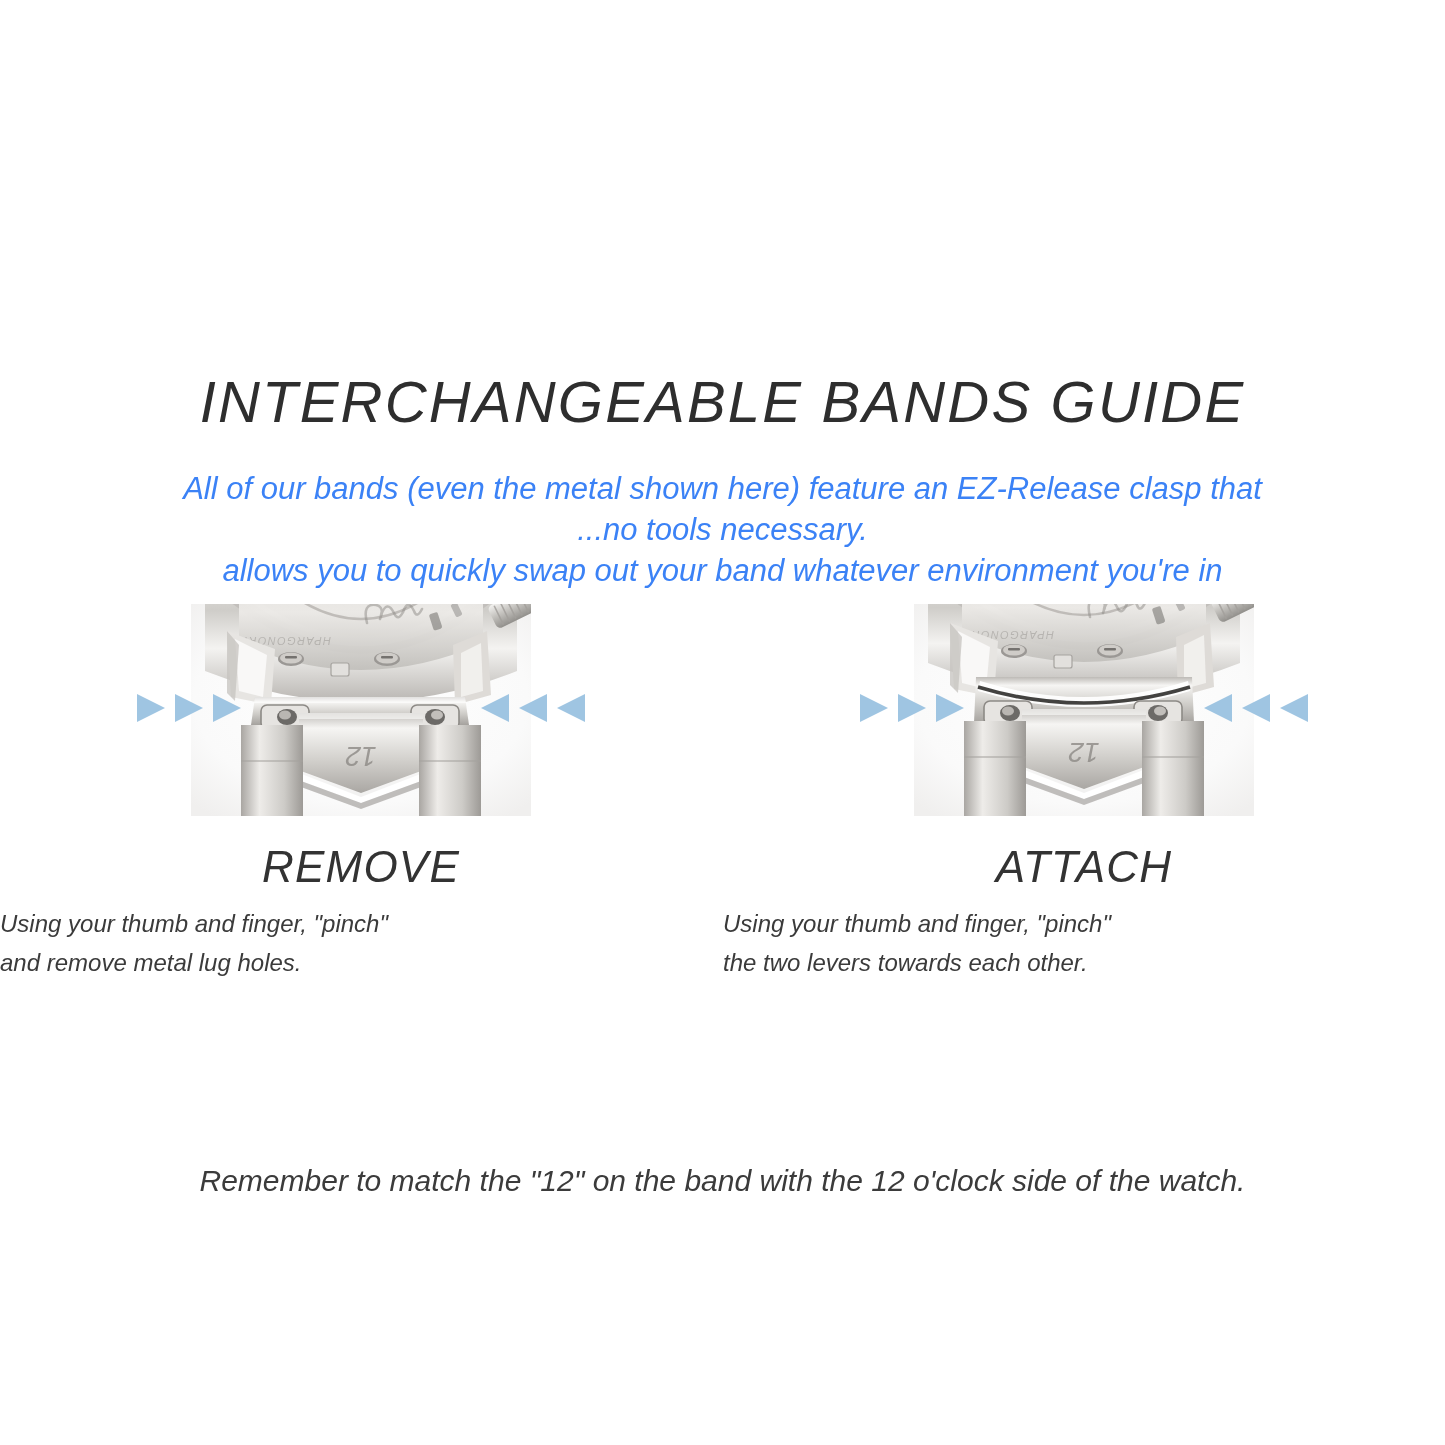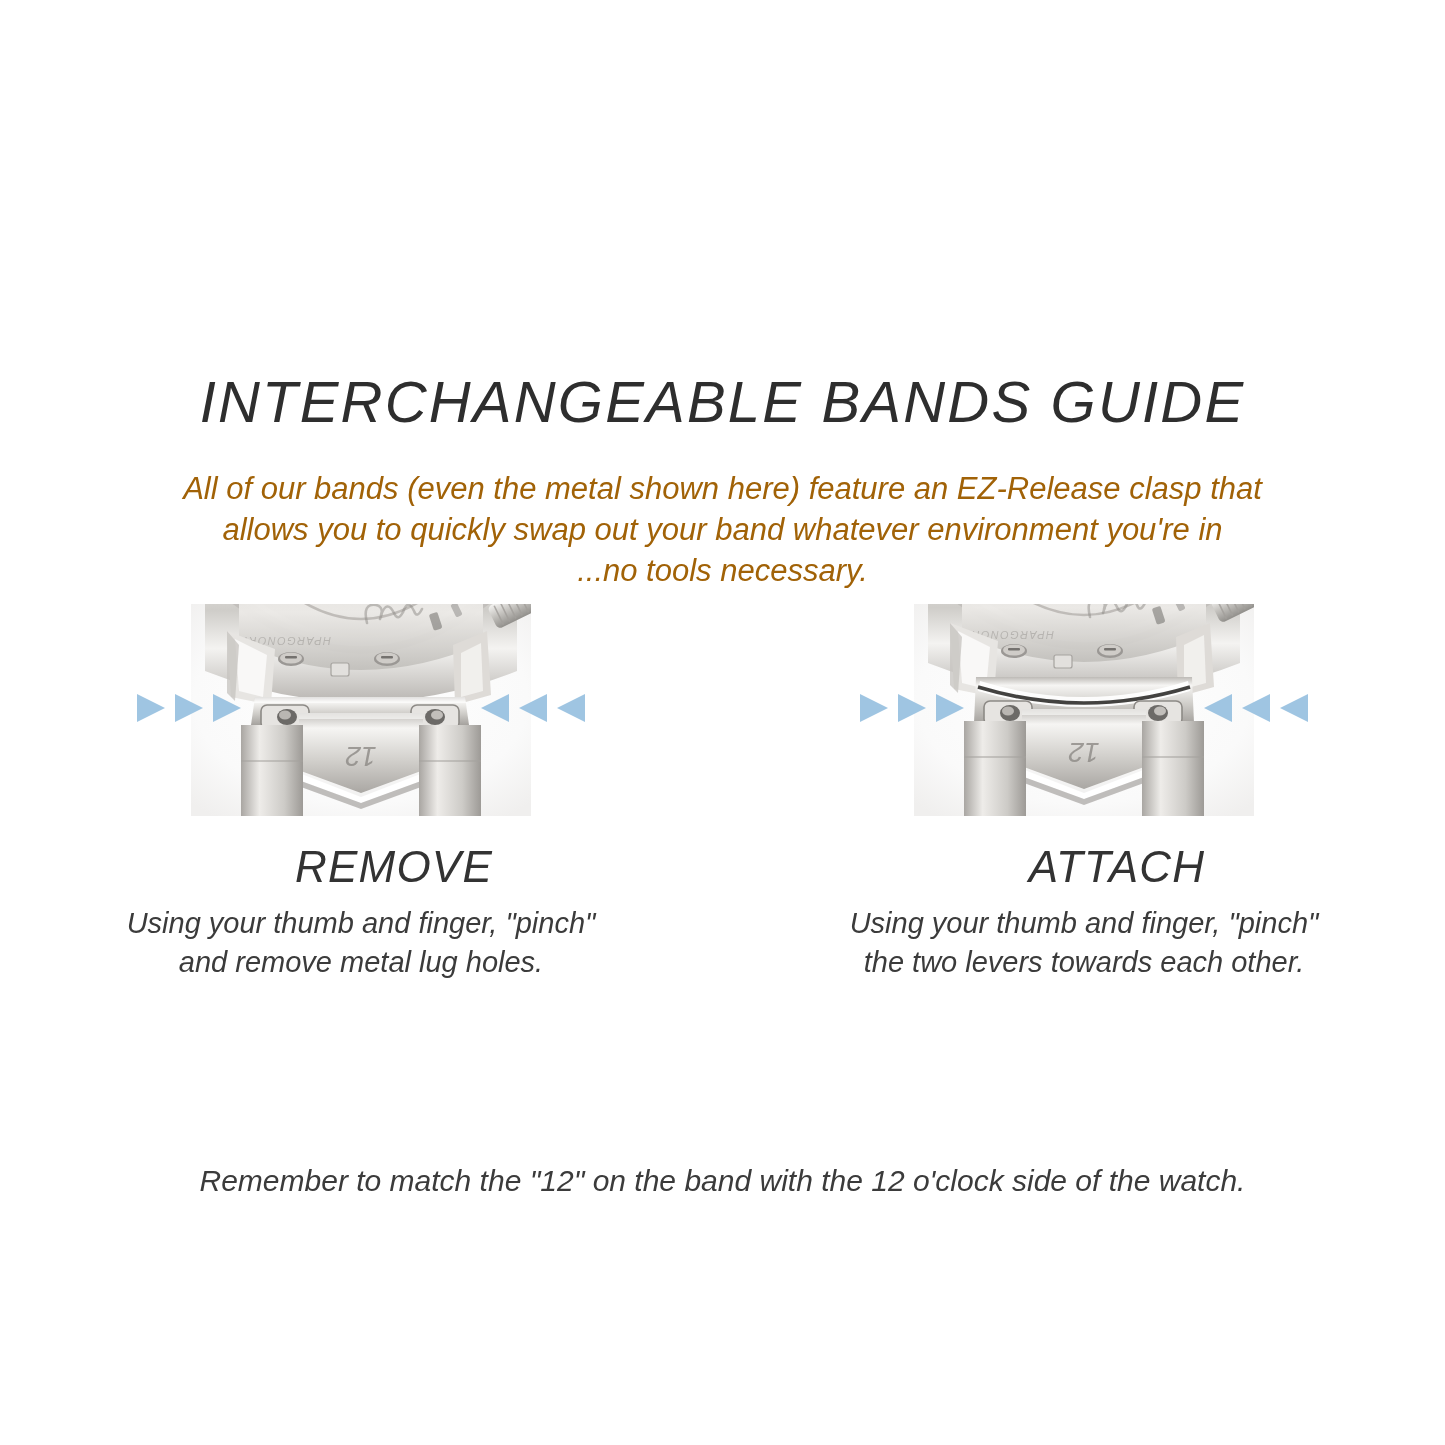--- a/index.html
+++ b/index.html
@@ -40,21 +40,21 @@
   
   .intro {
     position: absolute;
     left: 120px;
     top: 452px;
     width: 1205px;
     text-align: center;
     font-size: 31px;
     line-height: 41px;
     font-weight: 400;
-    color: #a16207;
+    color: #3b82f6;
   }
   .intro div { white-space: nowrap; }
 
   
   .panels {
     position: absolute;
     left: 0;
     top: 585px;
     width: 1445px;
     height: 420px;
@@ -81,29 +81,28 @@
   .step-title {
     position: absolute;
     top: 241px;
     left: 0;
     width: 100%;
     text-align: center;
     font-size: 44px;
     font-weight: 300;
     letter-spacing: 1.2px;
     color: #333333;
-    margin-left: 33px;
   }
   .step-caption {
     position: absolute;
     top: 303px;
     left: 0;
     width: 100%;
-    text-align: center;
-    font-size: 29px;
+    text-align: left;
+    font-size: 24px;
     line-height: 39px;
     color: #3b3b3b;
   }
   .step-caption div { white-space: nowrap; }
 
   
   .footnote {
     position: absolute;
     left: 0;
     top: 1148px;
@@ -116,22 +115,22 @@
 </style>
 </head>
 <body>
 
 <div class="page">
 
   <div class="title">INTERCHANGEABLE BANDS GUIDE</div>
 
   <div class="intro">
     <div>All of our bands (even the metal shown here) feature an EZ-Release clasp that</div>
+    <div>...no tools necessary.</div>
     <div>allows you to quickly swap out your band whatever environment you're in</div>
-    <div>...no tools necessary.</div>
   </div>
 
   <div class="panels">
 
     <div class="panel left">
       <div class="figure">
         <svg width="452" height="215" viewBox="0 0 452 215" xmlns="http://www.w3.org/2000/svg">
           <defs>
             <linearGradient id="caseG_L" x1="0" y1="0" x2="0" y2="1">
               <stop offset="0%" stop-color="#e9e7e4"></stop>

